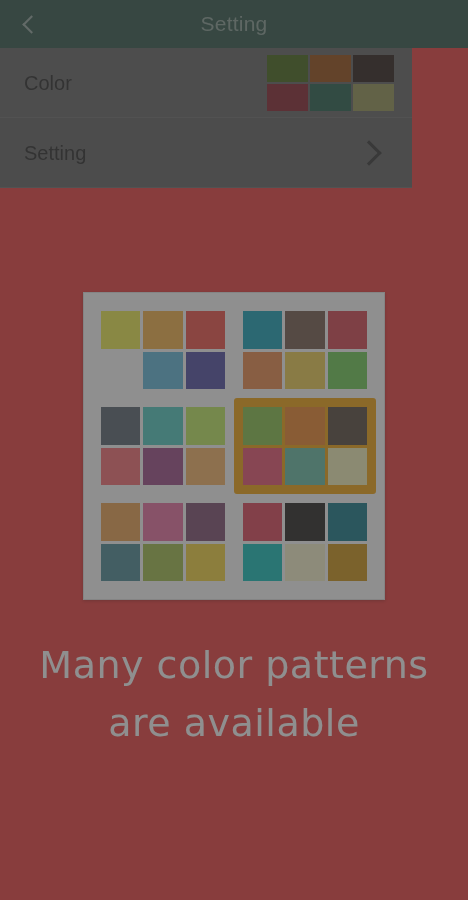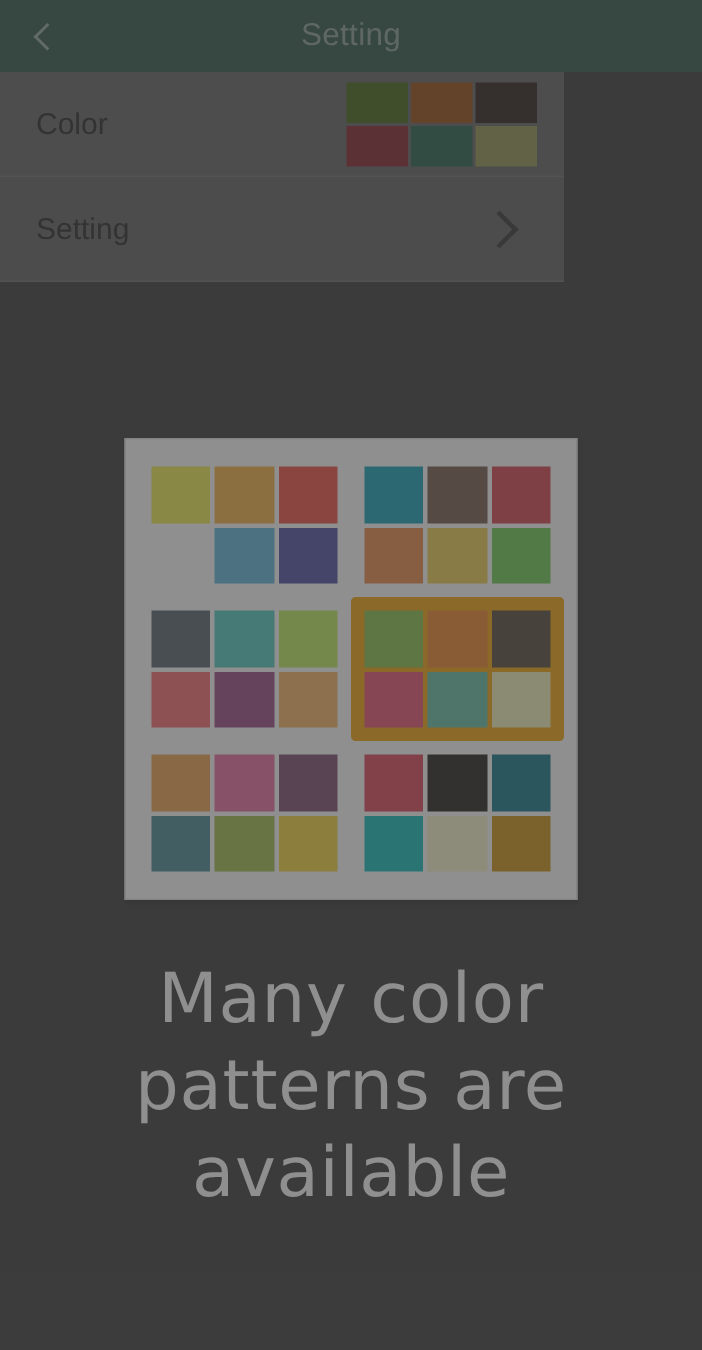--- a/index.html
+++ b/index.html
@@ -14,21 +14,21 @@
 
   body {
     background: #636363;
     position: relative;
   }
 
   
   #app {
     position: absolute;
     inset: 0;
-    background: #404040;
+    background: #ef4444;
   }
 
   
   .appbar {
     position: absolute;
     top: 0; left: 0;
     width: 468px;
     height: 48px;
     background: #375c51;
     display: flex;
@@ -63,21 +63,21 @@
     font-size: 21px;
     color: #8fa49c;
     letter-spacing: 0.2px;
     pointer-events: none;
   }
 
   
   .list {
     position: absolute;
     top: 48px; left: 0;
-    width: 376px;
+    width: 412px;
   }
 
   .row {
     position: relative;
     height: 70px;
     display: flex;
     align-items: center;
     padding: 0 18px 0 24px;
     background: #6a6a6a;
   }
@@ -151,21 +151,21 @@
   }
   .swatch { width: 100%; height: 100%; }
 
   
   .caption {
     position: absolute;
     left: 0; right: 0;
     top: 636px;
     text-align: center;
     color: #ffffff;
-    font-size: 46px;
+    font-size: 38px;
     line-height: 58px;
     font-family: "DejaVu Sans", sans-serif;
     font-weight: 400;
     letter-spacing: 0.5px;
     padding: 0 24px;
   }
 
   
   .scrim {
     position: absolute;

